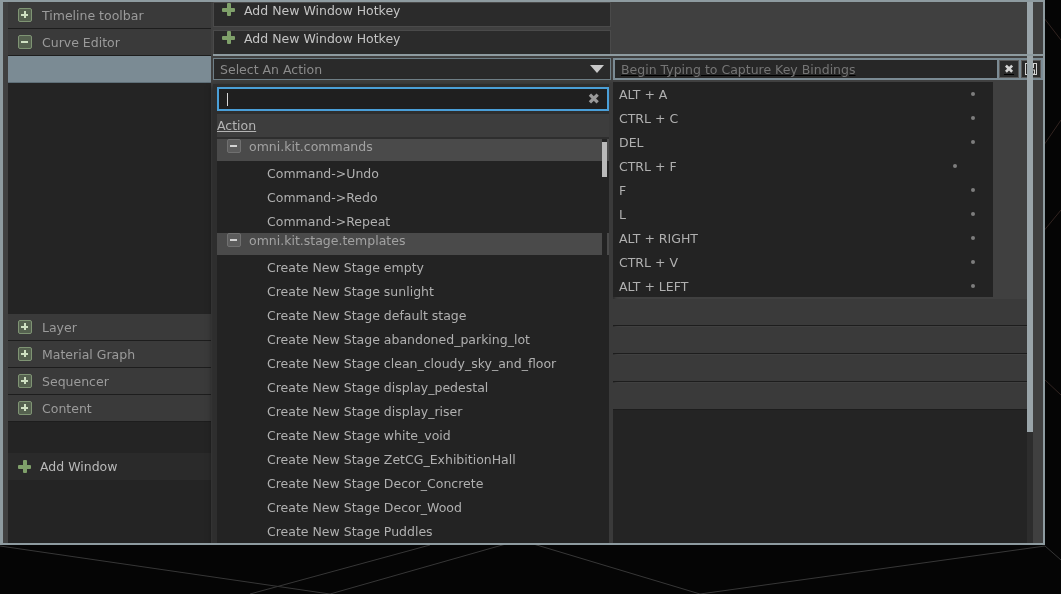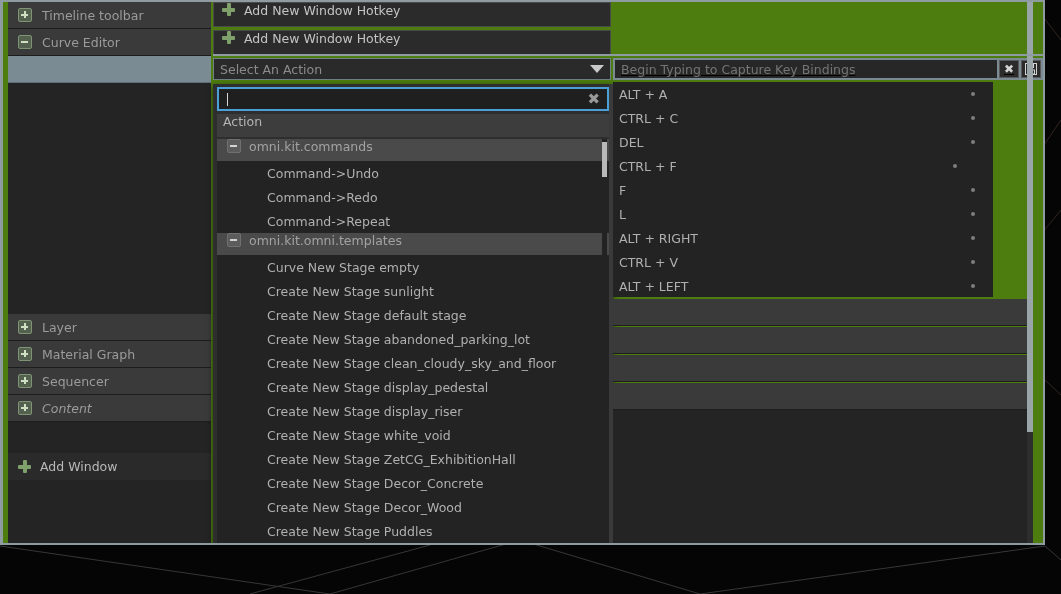--- a/index.html
+++ b/index.html
@@ -22,21 +22,21 @@
     position: absolute;
     left: 0; top: 0;
     width: 1045px; height: 545px;
     background: #252525;
     border: 2px solid #8e9ba0;
     border-left: 3px solid #8e9ba0;
     box-sizing: border-box;
   }
   .window-inner {
     position:absolute; inset:0;
-    background:#4d7c0f;
+    background:#404040;
     overflow:hidden;
   }
 
   
   .sidebar {
     position: absolute;
     left: 5px; top: 0;
     width: 203px; height: 543px;
     background: #242424;
   }
@@ -149,23 +149,23 @@
     font-family:"DejaVu Sans", sans-serif;
   }
   .x-glyph {
     position:absolute; right:7px; top:50%; transform:translateY(-50%);
     color:#9a9a9a; font-size:15px; font-weight:bold; line-height:1;
   }
   .col-header {
     margin: 3px 4px 0 4px;
     height: 23px;
     background:#3d3d3d;
-    display:flex; align-items:flex-start;
-    padding-left:6px; box-sizing:border-box;
-    color:#b4b4b4; font-size:12.5px;
+    display:flex; align-items:center;
+    padding-left:0; box-sizing:border-box;
+    color:#b4b4b4; font-size:12.5px;text-decoration:underline;
   }
   .list-area {
     position:absolute; left:4px; top:55px;
     width: 392px; height: 438px;
     background:#232323;
     overflow:hidden;
   }
   .grp-head {
     height:22px; background:#4a4a4a;
     display:flex; align-items:flex-start;
@@ -313,21 +313,21 @@
         <div class="side-row" style="position:relative;">
           <span class="box-icon plus"></span>
           <span>Material Graph</span>
         </div>
 
         <div class="side-row" style="position:relative;">
           <span class="box-icon plus"></span>
           <span>Sequencer</span>
         </div>
 
-        <div class="side-row" style="position:relative;font-style:italic;">
+        <div class="side-row" style="position:relative;">
           <span class="box-icon plus"></span>
           <span>Content</span>
         </div>
 
         <div class="side-row addwin" style="position:relative;margin-top:31px;">
           <span class="plus-glyph"></span>
           <span>Add Window</span>
         </div>
       </div>
 
@@ -371,24 +371,24 @@
               </div>
             <div class="list-item">
                 <span>Command-&gt;Redo</span>
               </div>
             <div class="list-item">
                 <span>Command-&gt;Repeat</span>
               </div>
 
             <div class="grp-head">
               <span class="grp-box"></span>
-              <span>omni.kit.omni.templates</span>
-            </div>
-            <div class="list-item">
-                <span>Curve New Stage empty</span>
+              <span>omni.kit.stage.templates</span>
+            </div>
+            <div class="list-item">
+                <span>Create New Stage empty</span>
               </div>
             <div class="list-item">
                 <span>Create New Stage sunlight</span>
               </div>
             <div class="list-item">
                 <span>Create New Stage default stage</span>
               </div>
             <div class="list-item">
                 <span>Create New Stage abandoned_parking_lot</span>
               </div>

